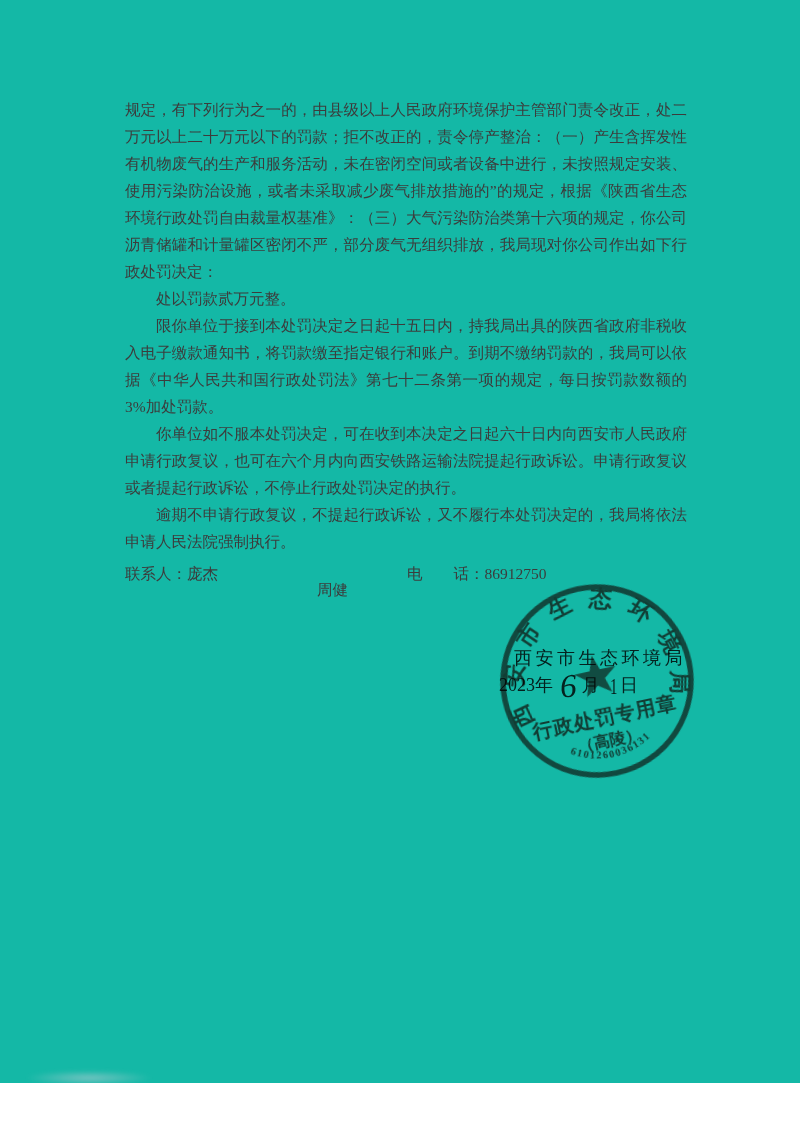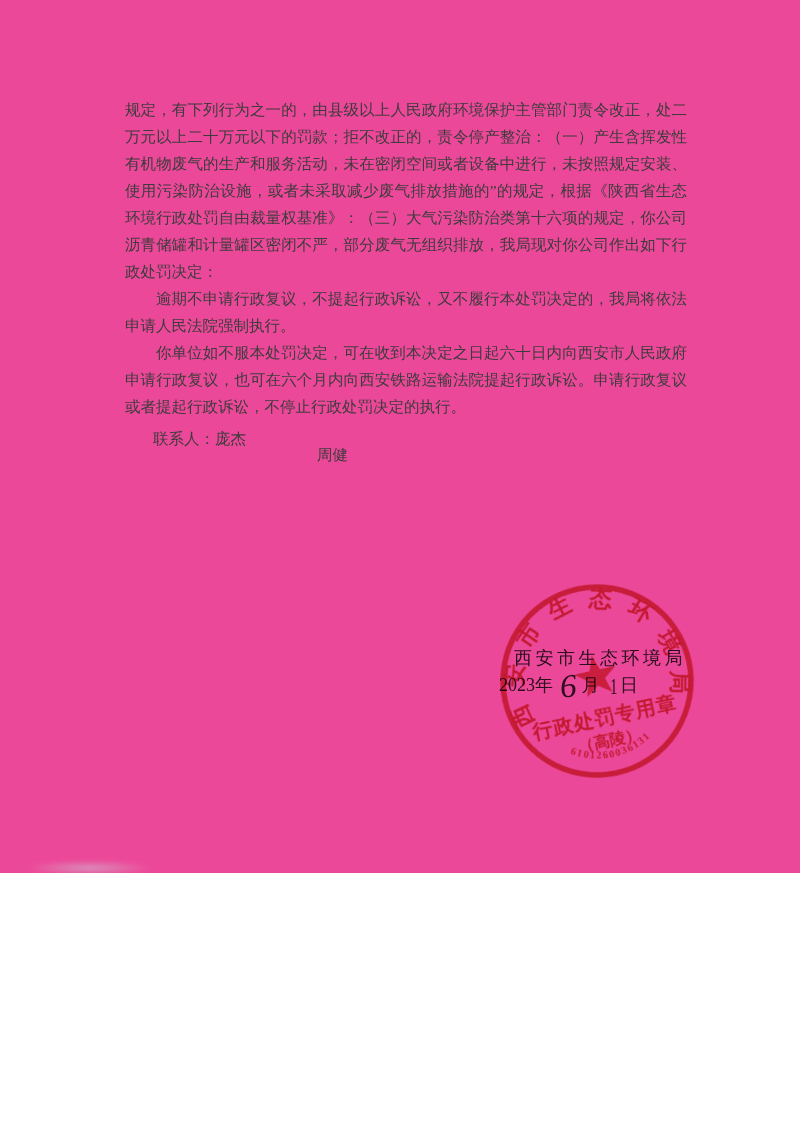--- a/index.html
+++ b/index.html
@@ -1,32 +1,32 @@
 <!DOCTYPE html>
 <html><head>
 <meta charset="utf-8">
 <style>
   html,body { margin:0; padding:0; background:#ffffff; }
   .page {
-    position:relative; width:800px; height:873px;
-    background:#ec4899; overflow:hidden;
+    position:relative; width:800px; height:1083px;
+    background:#14b8a6; overflow:hidden;
     font-family:"Liberation Serif","DejaVu Serif",serif;
     color:#3c3c3c;
   }
   .body-text {
     position:absolute; left:125px; top:96px; width:562px;
     font-size:15.5px; line-height:27px; text-align:justify;
     text-justify:inter-ideograph;
   }
   .body-text p { margin:0; text-indent:2em; }
   .body-text p.no-indent { text-indent:0; }
 
   .contacts { margin-top:5px; }
   .contact-row { position:relative; height:27px; }
-  .contact-left { margin-left:28px; }
+  .contact-left { }
   .contact-name2 { position:absolute; left:192px; top:16px; }
   .col2 { position:absolute; left:282px; top:0; white-space:nowrap; }
 
   
   .sig-org {
     position:absolute; left:514px; top:646px;
     font-size:18px; letter-spacing:3.5px; color:#2f2f2f;
     mix-blend-mode:multiply; white-space:nowrap; z-index:3;
   }
   .sig-date {
@@ -59,27 +59,30 @@
     opacity:0.55; filter:blur(2px);
   }
 </style>
 </head>
 <body>
 
 <div class="page">
 
   <div class="body-text">
     <p class="no-indent">规定，有下列行为之一的，由县级以上人民政府环境保护主管部门责令改正，处二万元以上二十万元以下的罚款；拒不改正的，责令停产整治：（一）产生含挥发性有机物废气的生产和服务活动，未在密闭空间或者设备中进行，未按照规定安装、使用污染防治设施，或者未采取减少废气排放措施的”的规定，根据《陕西省生态环境行政处罚自由裁量权基准》：（三）大气污染防治类第十六项的规定，你公司沥青储罐和计量罐区密闭不严，部分废气无组织排放，我局现对你公司作出如下行政处罚决定：</p>
+    <p>处以罚款贰万元整。</p>
+    <p>限你单位于接到本处罚决定之日起十五日内，持我局出具的陕西省政府非税收入电子缴款通知书，将罚款缴至指定银行和账户。到期不缴纳罚款的，我局可以依据《中华人民共和国行政处罚法》第七十二条第一项的规定，每日按罚款数额的3%加处罚款。</p>
+    <p>你单位如不服本处罚决定，可在收到本决定之日起六十日内向西安市人民政府申请行政复议，也可在六个月内向西安铁路运输法院提起行政诉讼。申请行政复议或者提起行政诉讼，不停止行政处罚决定的执行。</p>
     <p>逾期不申请行政复议，不提起行政诉讼，又不履行本处罚决定的，我局将依法申请人民法院强制执行。</p>
-    <p>你单位如不服本处罚决定，可在收到本决定之日起六十日内向西安市人民政府申请行政复议，也可在六个月内向西安铁路运输法院提起行政诉讼。申请行政复议或者提起行政诉讼，不停止行政处罚决定的执行。</p>
 
     <div class="contacts">
       <div class="contact-row">
         <span class="contact-left">联系人：</span><span>庞杰</span>
         <span class="contact-name2">周健</span>
+        <span class="col2"><span>电　　话：</span><span>86912750</span></span>
       </div>
     </div>
   </div>
 
   <div class="seal">
     <svg viewBox="0 0 206 206" xmlns="http://www.w3.org/2000/svg">
       <g transform="translate(3,3)">
         <circle cx="100" cy="100" r="94" fill="none" stroke-width="5.5" opacity="0.9" stroke="#cf4540"></circle>
         <defs>
           <path id="arcTop" d="M 32 132 A 75 75 0 1 1 168 132" fill="none"></path>

